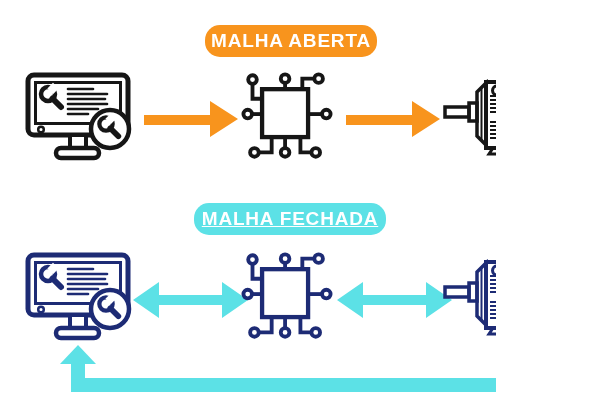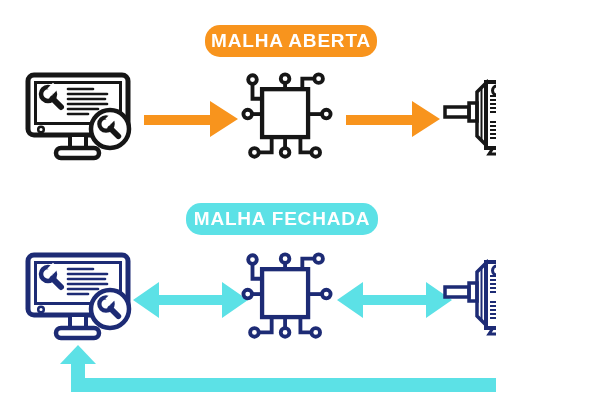--- a/index.html
+++ b/index.html
@@ -129,21 +129,21 @@
   </svg>
 
   <svg class="abs arrow-orange" style="left:346px;top:101px;" width="94" height="36" viewBox="0 0 94 36">
     <use href="#arrow-right-g" xlink:href="#arrow-right-g"></use>
   </svg>
 
   <svg class="abs icon-black" style="left:443px;top:70px;" width="140" height="88" viewBox="0 0 140 88">
     <use href="#motor-g" xlink:href="#motor-g"></use>
   </svg>
 
-  <div class="badge badge-cyan abs" style="left:186px;top:203px;width:192px;height:32px;">
+  <div class="badge badge-cyan abs" style="left:194px;top:203px;width:192px;height:32px;text-decoration:underline;">
     <span>MALHA FECHADA</span>
   </div>
 
   <svg class="abs icon-navy" style="left:18px;top:252px;" width="117" height="92" viewBox="0 0 117 92">
     <use href="#computer-g" xlink:href="#computer-g"></use>
   </svg>
 
   <svg class="abs arrow-cyan" style="left:133px;top:282px;" width="115" height="36" viewBox="0 0 115 36">
     <use href="#arrow-double-g" xlink:href="#arrow-double-g"></use>
   </svg>

